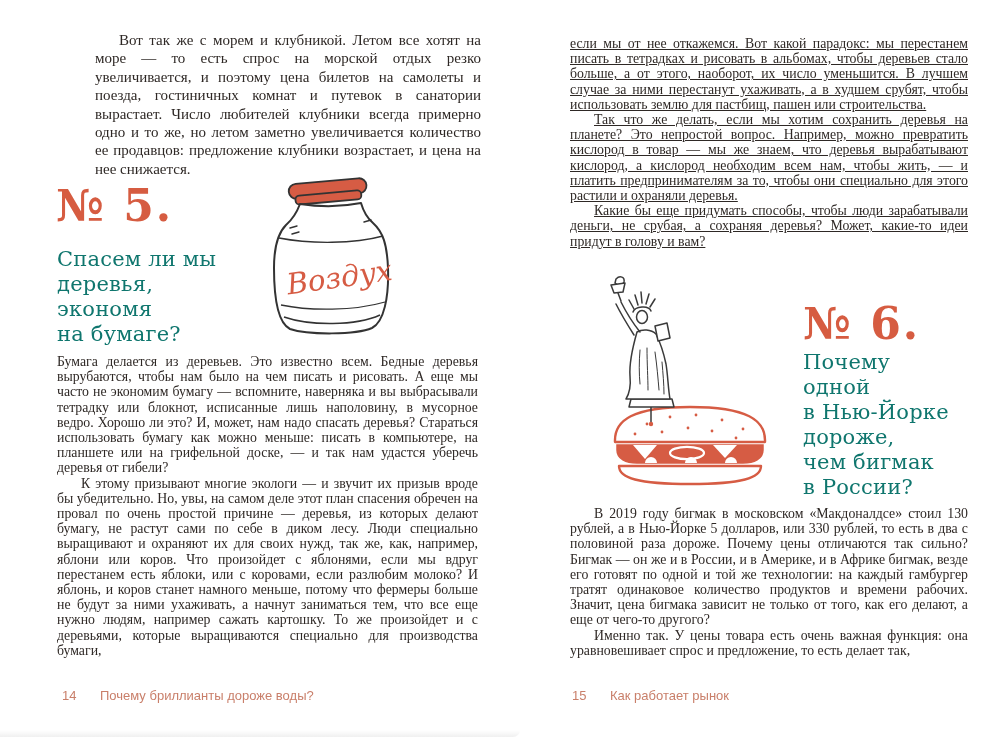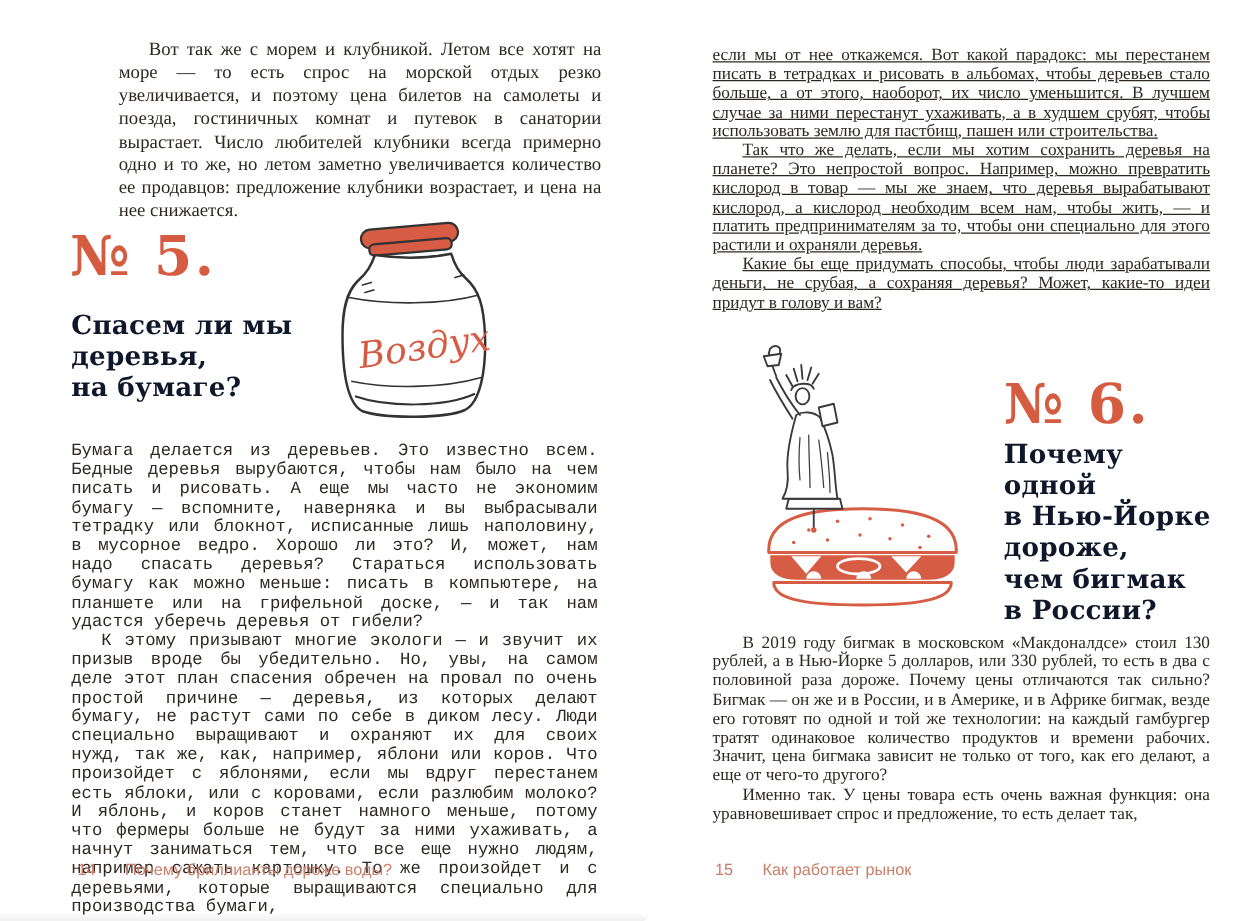--- a/index.html
+++ b/index.html
@@ -15,21 +15,21 @@
   .intro{font-size:15px;line-height:18.4px;}
   .intro p.para{text-indent:22px;}
   .body-text{font-size:13.8px;line-height:15.2px;}
   p.para{margin:0;}
   p.para.indent{text-indent:24px;}
   .chapter-number{
     font-family:"DejaVu Serif",serif;font-weight:700;color:#d65c41;
     font-size:44px;line-height:48px;letter-spacing:2px;
   }
   .chapter-title{
-    font-family:"DejaVu Serif",serif;font-weight:700;color:#0f172a;
+    font-family:"DejaVu Serif",serif;font-weight:400;color:#0f766e;
     font-size:21px;line-height:25px;letter-spacing:0.2px;
   }
   .footer{
     font-family:"Liberation Sans",sans-serif;font-size:13px;color:#c97f6a;
     display:flex;align-items:flex-start;
   }
   .footer .pagenum{display:inline-block;width:38px;}
   .photo-shadow{
     position:absolute;left:0;bottom:0;width:520px;height:7px;
     background:linear-gradient(to bottom,rgba(0,0,0,0),rgba(0,0,0,0.06));
@@ -46,37 +46,38 @@
 
     <div class="abs textblock intro" style="left:95px;top:31px;width:386px;">
         <p class="para indent">Вот так же с морем и клубникой. Летом все хотят на море — то есть спрос на морской отдых резко увеличивается, и поэтому цена билетов на самолеты и поезда, гостиничных комнат и путевок в санатории вырастает. Число любителей клубники всегда примерно одно и то же, но летом заметно увеличивается количество ее продавцов: предложение клубники возрастает, и цена на нее снижается.</p>
       </div>
 
     <div class="abs chapter-number" style="left:56px;top:182px;">№ 5.</div>
 
     <div class="abs chapter-title" style="left:57px;top:247px;width:215px;">
         <div>Спасем ли мы</div>
         <div>деревья,</div>
+        <div>экономя</div>
         <div>на бумаге?</div>
       </div>
 
     <svg class="abs" style="left:270px;top:176px;" width="132" height="166" viewBox="0 0 132 166">
       <g transform="rotate(-5 58 17)">
         <rect x="19" y="5" width="78" height="15" rx="7.5" fill="#d65c44" stroke="#333333" stroke-width="1.8"></rect>
         <rect x="25" y="17" width="66" height="9" rx="4" fill="#d65c44" stroke="#333333" stroke-width="1.8"></rect>
       </g>
       <path d="M30,28 C27,36 24,42 16,49 C7,58 4,72 4,92 C4,122 8,147 20,153 C38,159 86,159 102,152 C114,146 119,121 118,92 C117,68 113,56 103,47 C96,41 93,34 91,27 C71,31 50,31 30,28 Z" fill="#ffffff" stroke="#333333" stroke-width="2" stroke-linejoin="round"></path>
       <path d="M20,52 l7,-2 M22,58 l7,-2 M94,46 l7,-2" stroke="#333333" stroke-width="1.4" fill="none" stroke-linecap="round"></path>
       <path d="M9,62 C40,68 84,68 113,60" stroke="#333333" stroke-width="1.3" fill="none"></path>
       <path d="M11,129 C40,135 84,135 115,126" stroke="#333333" stroke-width="1.3" fill="none"></path>
       <path d="M14,141 C40,150 86,150 110,139" stroke="#333333" stroke-width="1.6" fill="none"></path>
       <text x="16" y="112" transform="rotate(-8 64 100)" font-family="DejaVu Serif, serif" font-style="italic" font-size="29" fill="#d65c44">Воздух</text>
     </svg>
 
-    <div class="abs textblock body-text" style="left:57px;top:354px;width:421px;font-family:Liberation Mono, monospace;">
+    <div class="abs textblock body-text" style="left:57px;top:354px;width:421px;">
         <p class="para">Бумага делается из деревьев. Это известно всем. Бедные деревья вырубаются, чтобы нам было на чем писать и рисовать. А еще мы часто не экономим бумагу — вспомните, наверняка и вы выбрасывали тетрадку или блокнот, исписанные лишь наполовину, в мусорное ведро. Хорошо ли это? И, может, нам надо спасать деревья? Стараться использовать бумагу как можно меньше: писать в компьютере, на планшете или на грифельной доске, — и так нам удастся уберечь деревья от гибели?</p>
         <p class="para indent">К этому призывают многие экологи — и звучит их призыв вроде бы убедительно. Но, увы, на самом деле этот план спасения обречен на провал по очень простой причине — деревья, из которых делают бумагу, не растут сами по себе в диком лесу. Люди специально выращивают и охраняют их для своих нужд, так же, как, например, яблони или коров. Что произойдет с яблонями, если мы вдруг перестанем есть яблоки, или с коровами, если разлюбим молоко? И яблонь, и коров станет намного меньше, потому что фермеры больше не будут за ними ухаживать, а начнут заниматься тем, что все еще нужно людям, например сажать картошку. То же произойдет и с деревьями, которые выращиваются специально для производства бумаги,</p>
       </div>
 
     <div class="abs footer" style="left:62px;top:688px;">
       <span class="pagenum">14</span>
       <span>Почему бриллианты дороже воды?</span>
     </div>
   </div>
 

